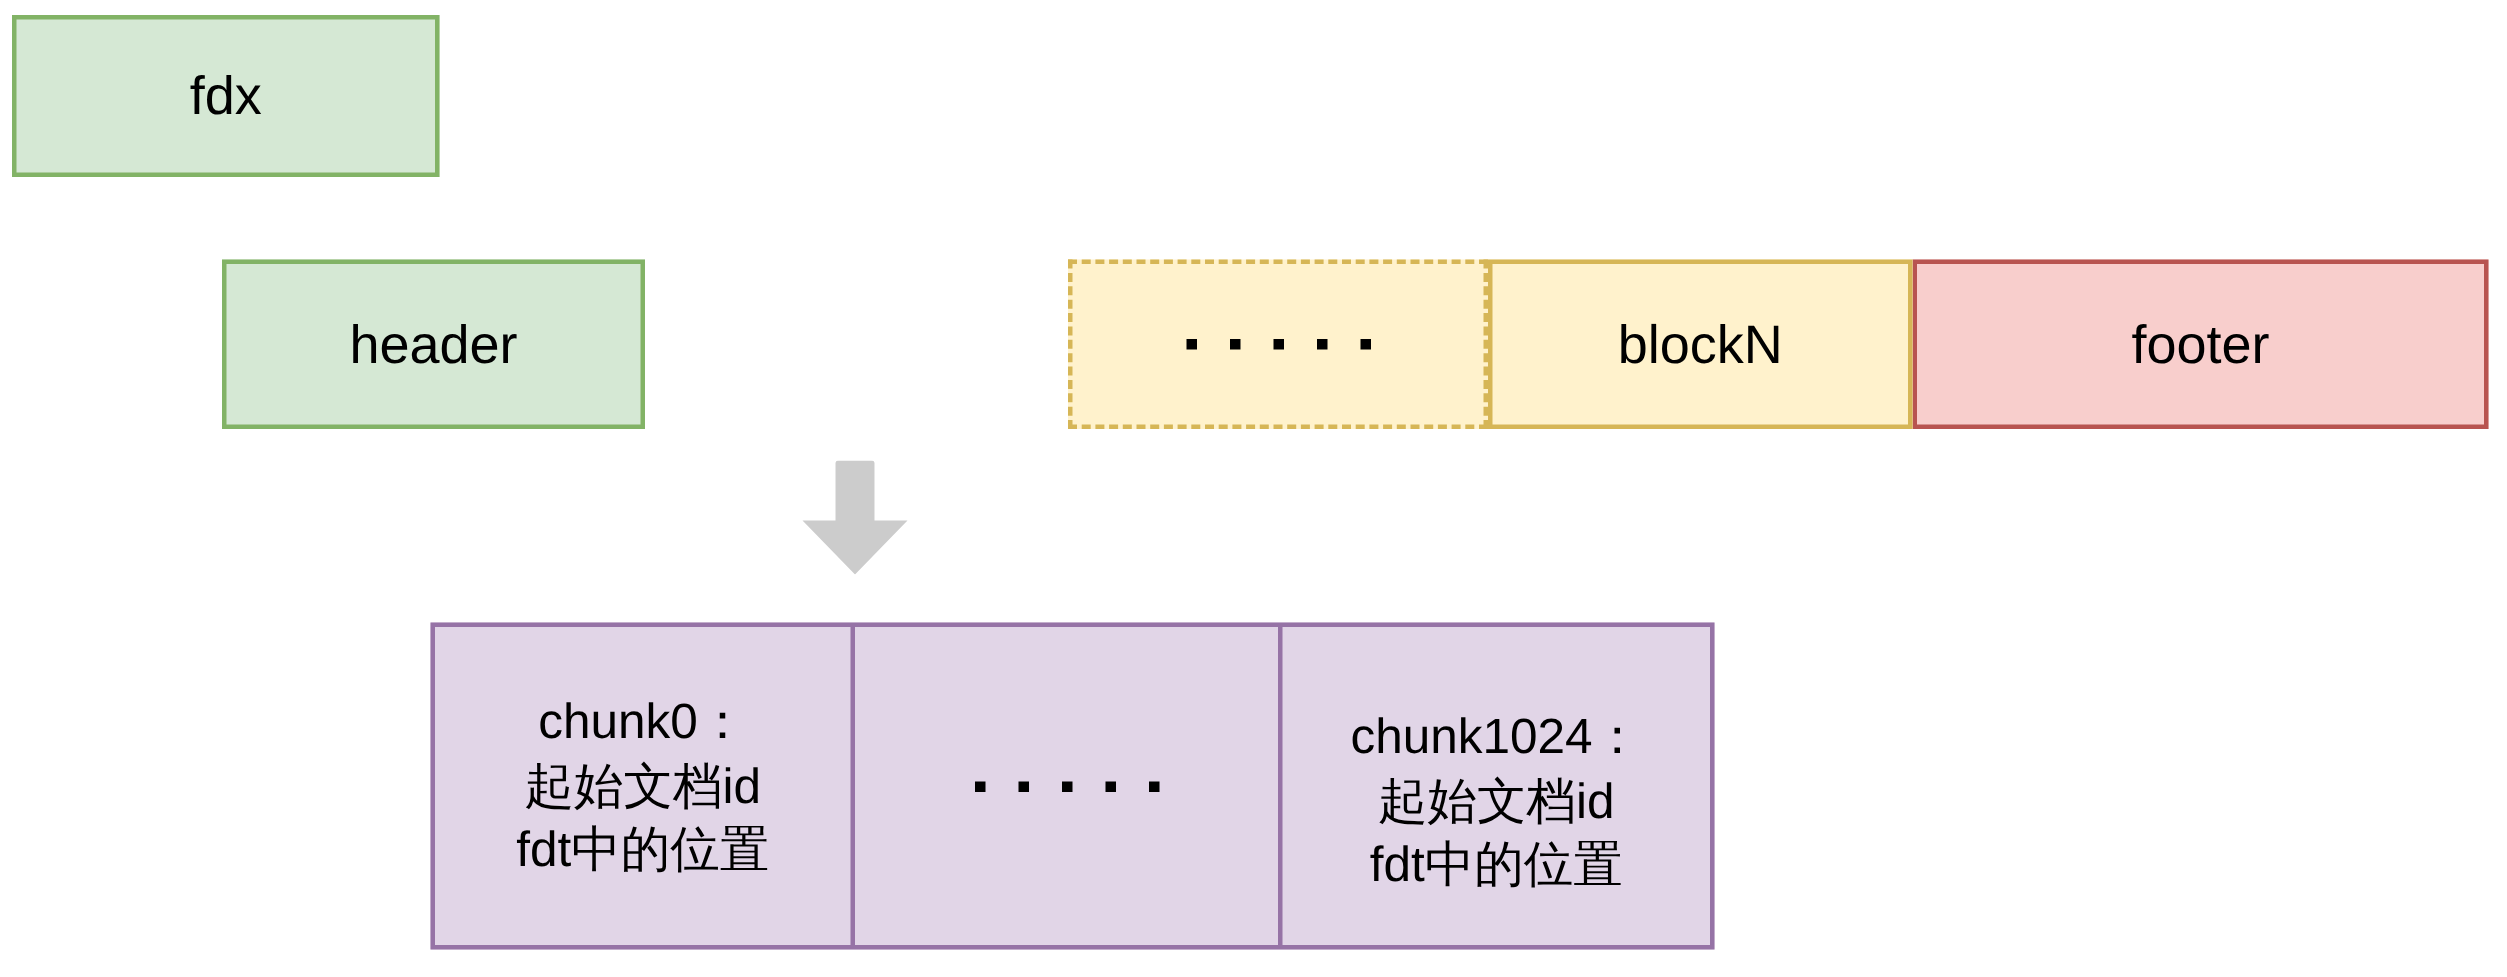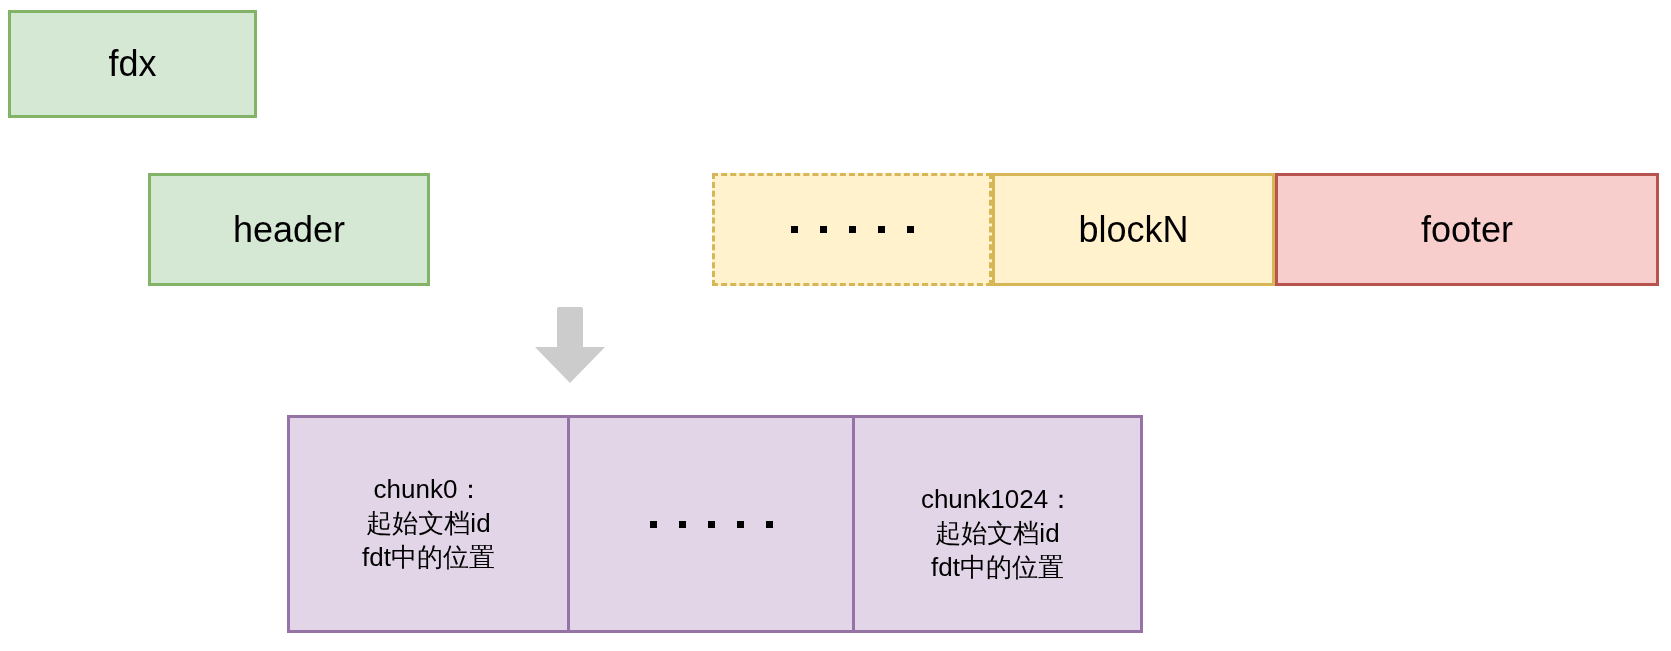--- a/index.html
+++ b/index.html
@@ -29,21 +29,21 @@
     justify-content: center;
     text-align: center;
     line-height: 1.22;
     color: #000000;
   }
 
   
   .fdx-box {
     left: 8px;
     top: 10px;
-    width: 249px;
+    width: 285px;
     height: 108px;
     background: #d5e8d4;
     border: 3px solid #82b366;
     font-size: 36px;
   }
 
   
   .strip {
     position: absolute;
     left: 148px;
@@ -127,21 +127,21 @@
     background: #e1d5e7;
     border: 3px solid #9673a6;
     display: flex;
   }
   .chunk-cell {
     box-sizing: border-box;
     display: flex;
     align-items: center;
     justify-content: center;
     text-align: center;
-    font-size: 26px;
+    font-size: 33px;
     line-height: 1.3;
     white-space: pre-line;
     padding: 0 6px;
   }
   .chunk-cell.c0 { width: 280px; border-right: 3px solid #9673a6; }
   .chunk-cell.c1 { width: 285px; border-right: 3px solid #9673a6; }
   .chunk-cell.c2 { flex: 1; margin-top: 20px; }
 </style>
 </head>
 <body>

